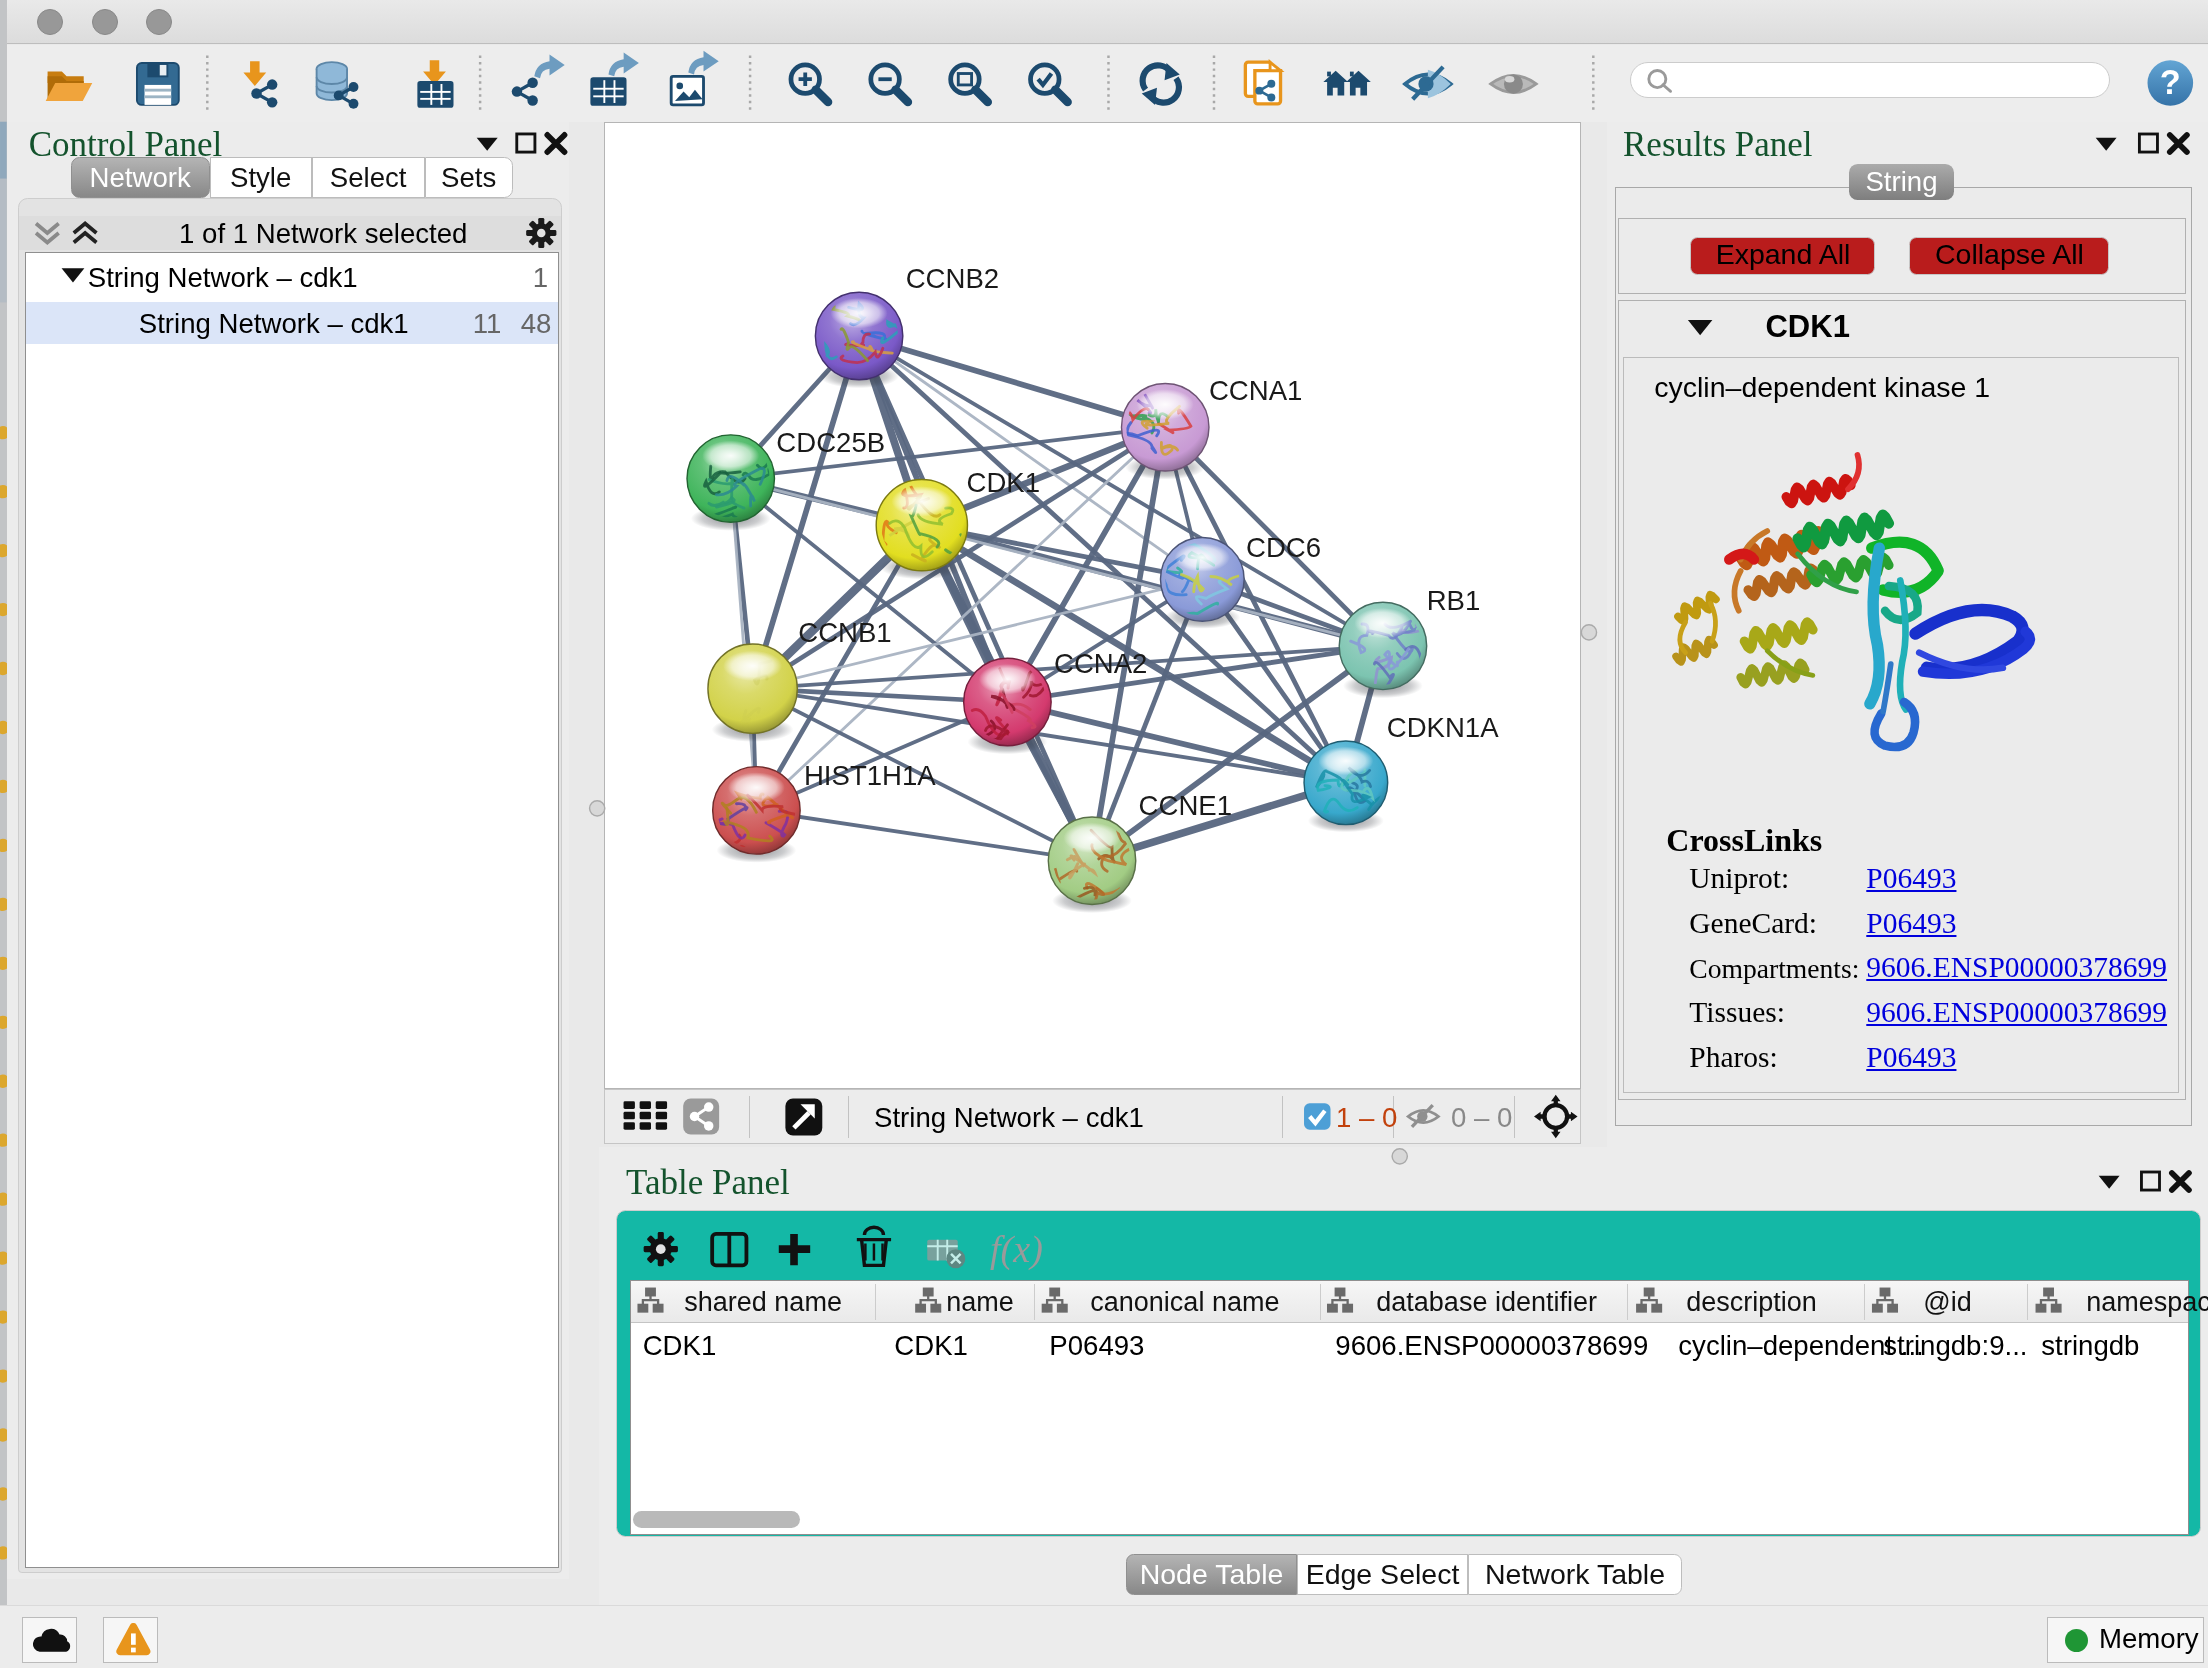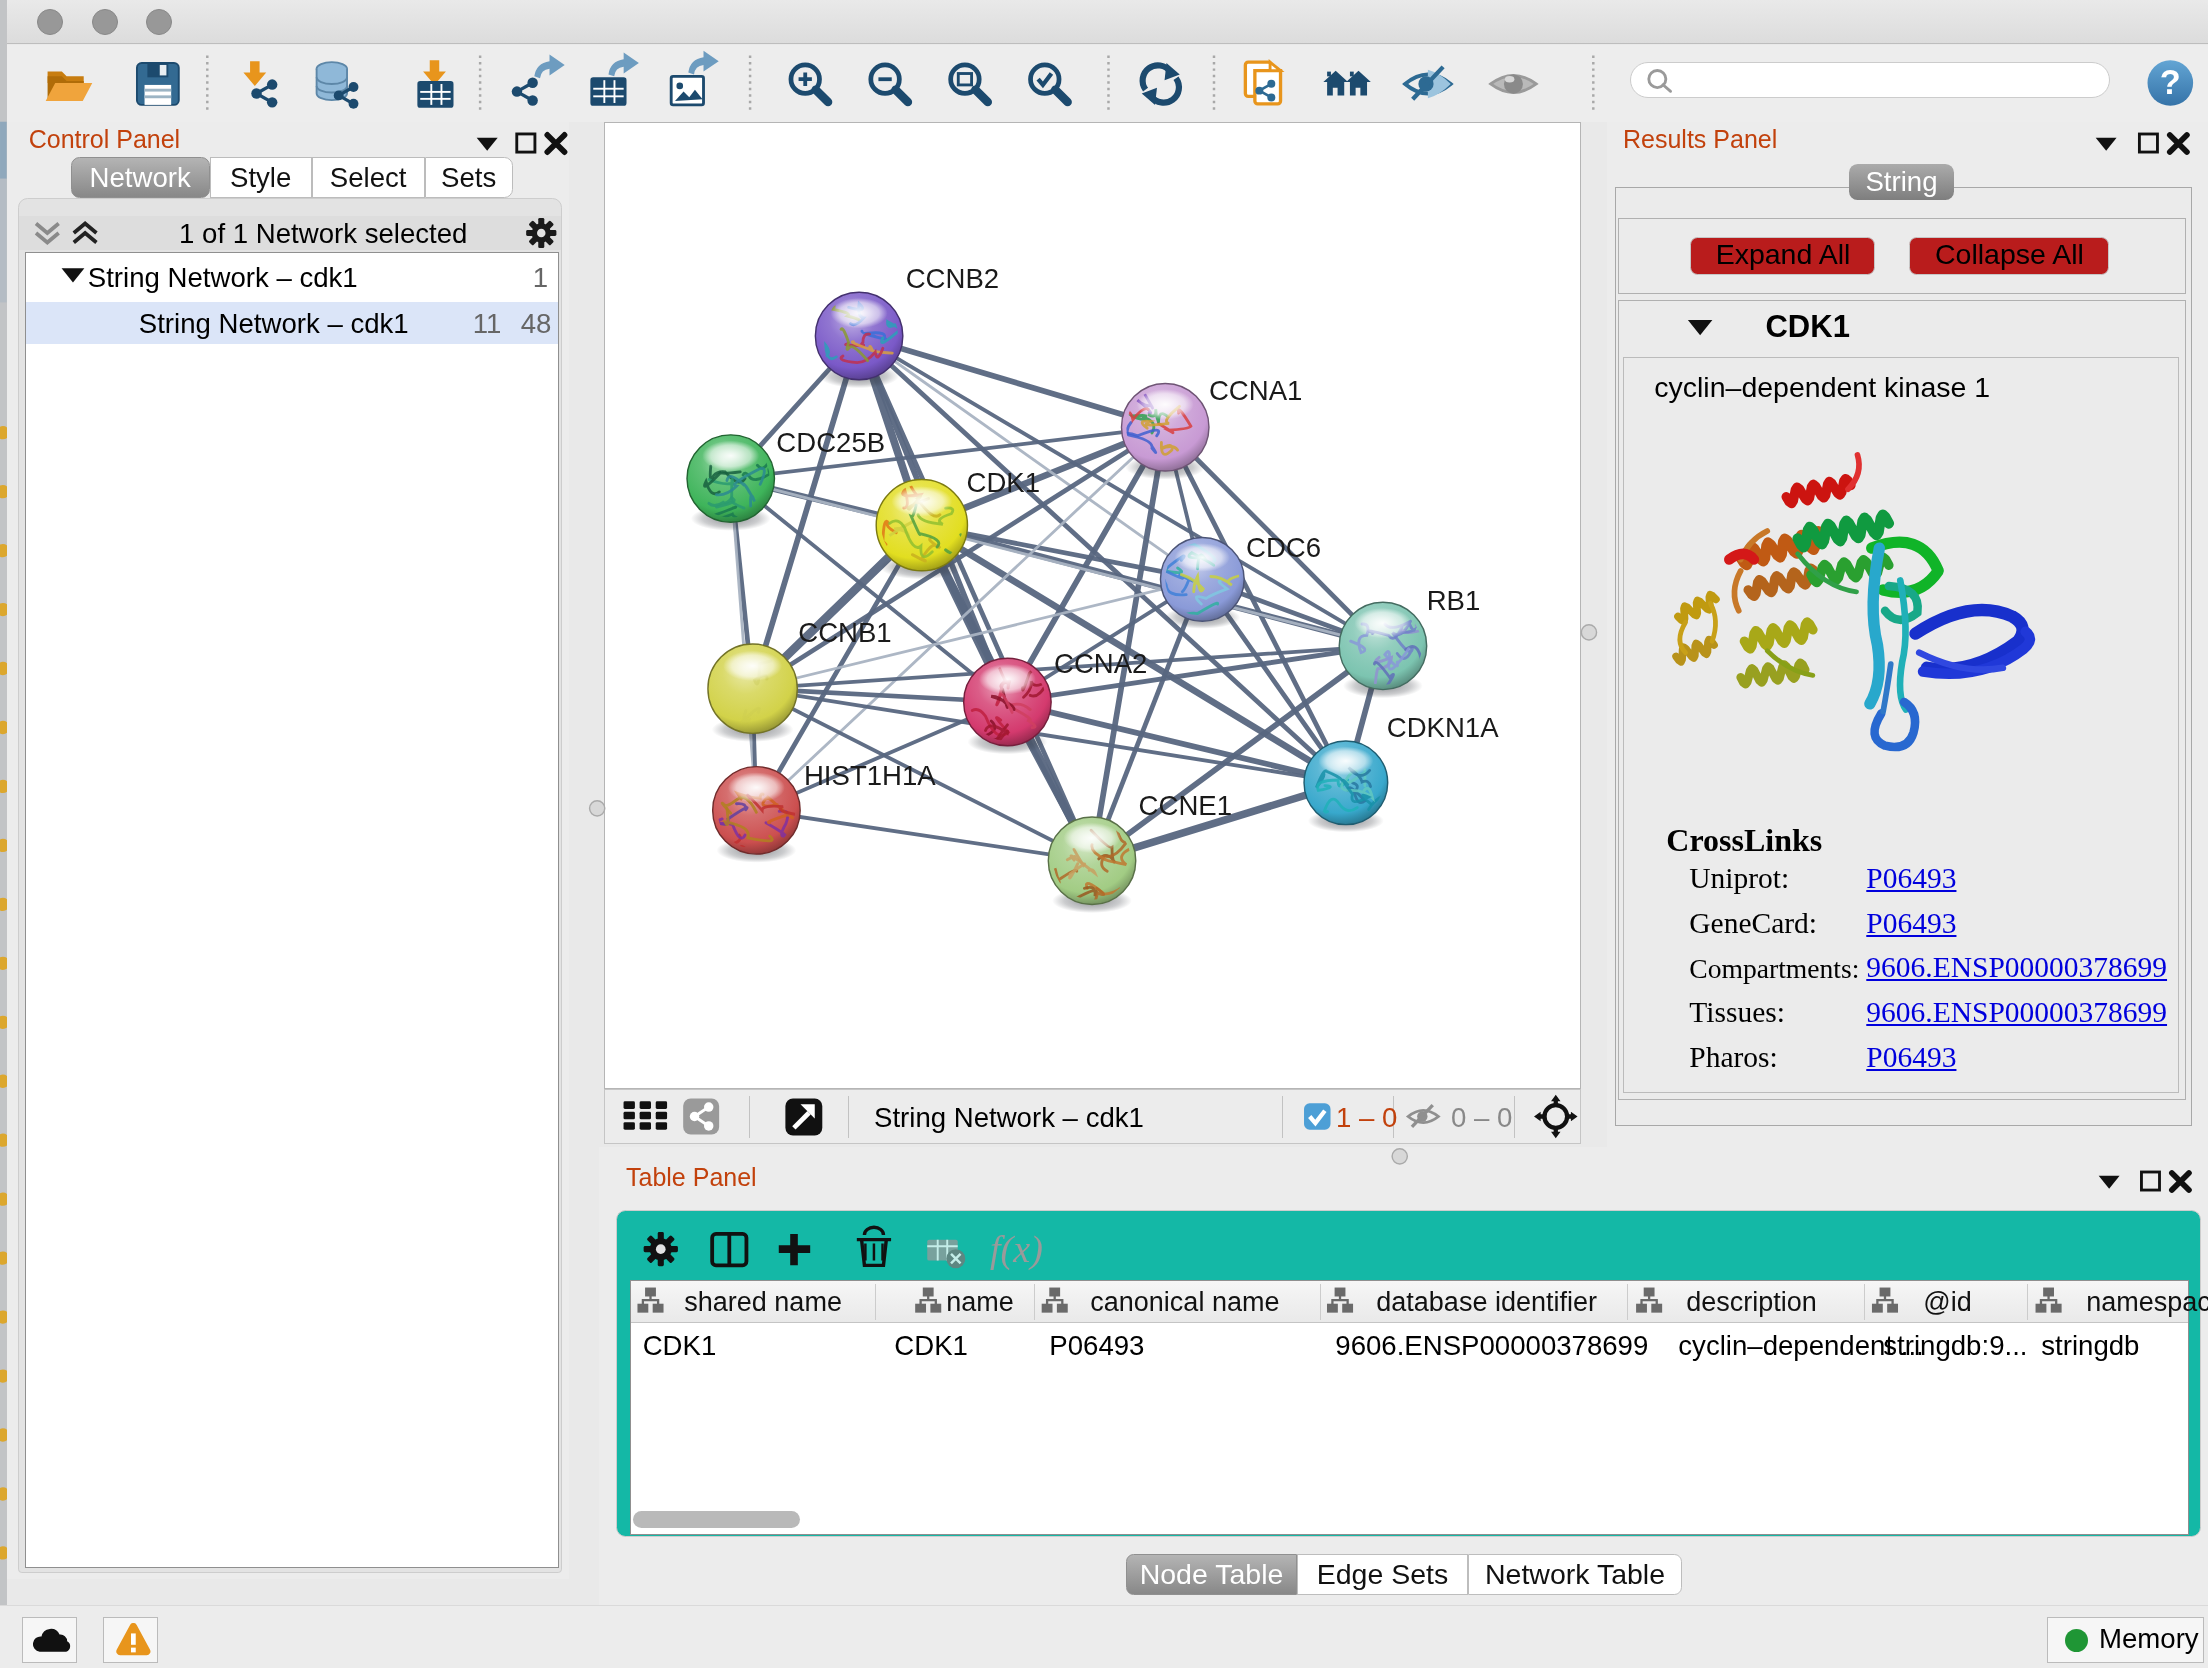--- a/index.html
+++ b/index.html
@@ -10,21 +10,21 @@
   #titlebar { left:6.7px; top:0; width:2202px; height:44px;
     background:linear-gradient(#e9e9e9,#dcdcdc); border-bottom:1px solid #bdbdbd;
     border-radius:9.5px 9.5px 0 0; }
   .tl { position:absolute; top:8.6px; width:26px; height:26px; border-radius:50%;
     background:#989898; border:1px solid #888; }
   #title { position:absolute; top:5.7px; left:0; width:100%; text-align:center;
     font-size:29.5px; font-weight:bold; color:#3e3e3e; }
   #toolbar { left:6.7px; top:45px; width:2202px; height:77px; background:#ededed; }
   #searchbox { left:1623px; top:17px; width:480px; height:36px; background:#ffffff;
     border:1.9px solid #cccccc; border-radius:18px; }
-  .ptitle { font-size:25px; color:#c2410c; }
+  .ptitle { font-size:35px; color:#14532d;font-family:Liberation Serif, serif; }
   
   #cpanel { left:6.7px; top:122px; width:562px; height:1457px; background:#ececec; }
   .tab { position:absolute; top:0; height:41px; font-size:27.6px; text-align:center;
     border:1px solid #bcbcbc; background:#ffffff; color:#111; line-height:39px; }
   .tabsel { background:linear-gradient(#b4b4b4,#888888); color:#ffffff; border-color:#909090; border-radius:8.6px; }
   #cpcontent { left:11.4px; top:76px; width:544px; height:1375px; background:#e3e3e3;
     border:1px solid #cdcdcd; border-radius:9.5px 9.5px 3.8px 3.8px; }
   #cpbar { left:0px; top:17px; width:100%; height:34px; background:#dddddd; }
   #cplist { left:5.7px; top:53px; width:534px; height:1316px; background:#ffffff;
     border:1.9px solid #8f8f8f; }
@@ -851,21 +851,21 @@
       <div class="trow" style="left:418px;">P06493</div>
       <div class="trow" style="left:704px;">9606.ENSP00000378699</div>
       <div class="trow" style="left:1047px;">cyclin–dependent ...</div>
       <div class="trow" style="left:1252px;">stringdb:9...</div>
       <div class="trow" style="left:1410px;">stringdb</div>
       <div class="hscroll" style="left:1.9px; top:230px; width:167px; height:17px;"></div>
     </div>
   </div>
   <div class="abs" style="left:527px; top:407px; width:559px; height:41px;">
     <div class="btab" style="left:0; width:171px; border-radius:7.6px 0 0 7.6px; background:linear-gradient(#b4b4b4,#888888); color:#fff; border-color:#909090;">Node Table</div>
-    <div class="btab" style="left:171px; width:171px;">Edge Sets</div>
+    <div class="btab" style="left:171px; width:171px;">Edge Select</div>
     <div class="btab" style="left:342px; width:214px; border-radius:0 7.6px 7.6px 0;">Network Table</div>
   </div>
 </div>
 
 <div id="statusbar" class="abs">
   <div class="sbtn" style="left:22px; width:55px;"></div>
     <svg class="abs" style="left:29.5px;top:21px" width="42" height="28.5" viewBox="0 0 44 30">
       <path d="M10,26 a8,8 0 0 1 2,-16 a10,10 0 0 1 19,-2 a7,7 0 0 1 8,7 a6,6 0 0 1 -1,11 z" fill="#111"></path>
     </svg>
   <div class="sbtn" style="left:103px; width:55px;"></div>

